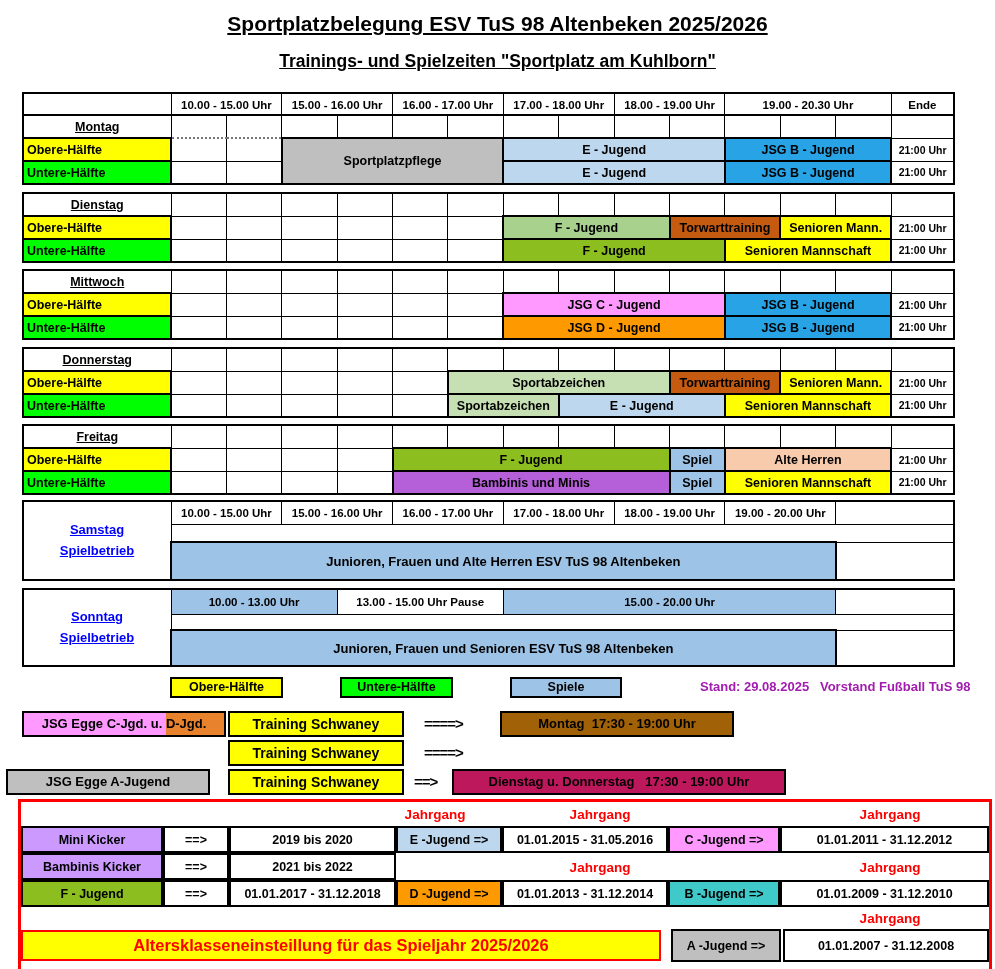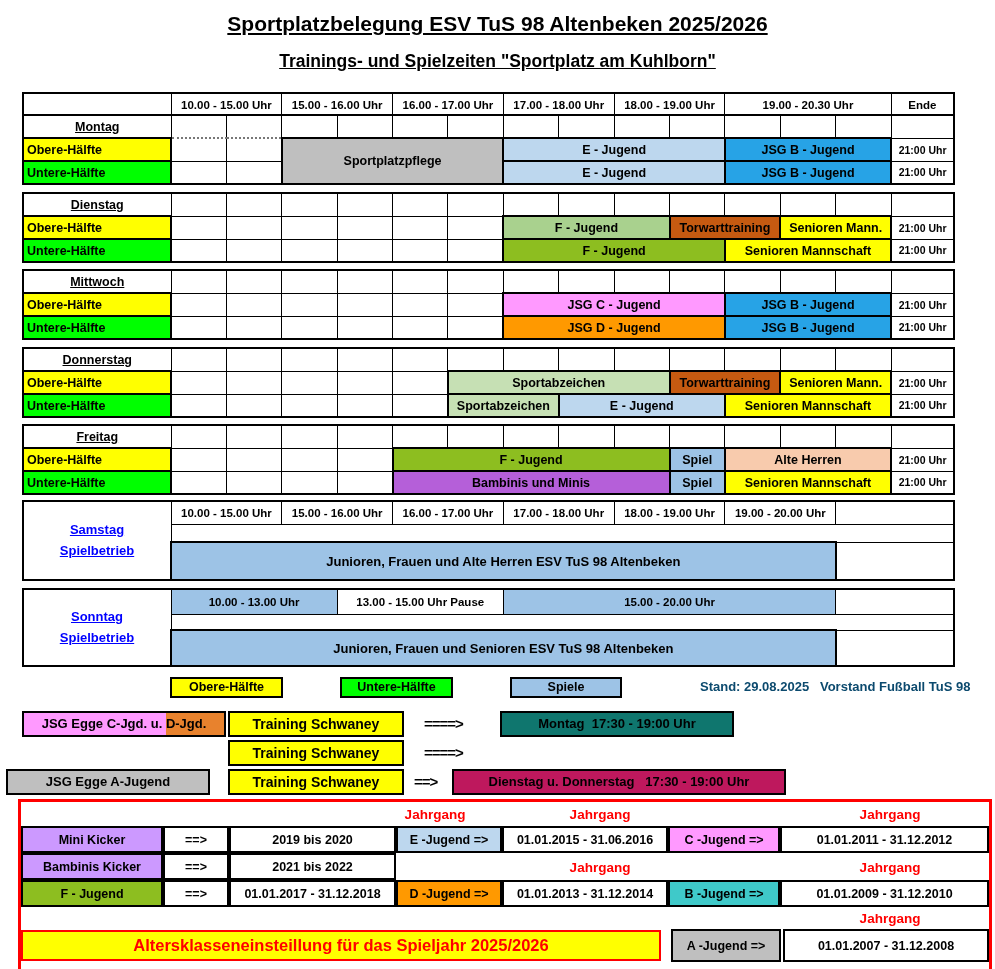--- a/index.html
+++ b/index.html
@@ -18,21 +18,21 @@
   table.sched td.dayname{text-decoration:underline;background:#fff;}
   table.sched td.ende{font-size:10.5px;}
   table.sched td.thead{font-size:11.5px;}
   table.sched td.dotted{border-top:2px dotted #777;}
   table.sched td.wlabel{color:#0000FF;text-decoration:underline;font-size:13px;background:#fff;}
   table.sched td.wlabel div{line-height:1.55;}
   table.sched td.bar{font-size:13px;border-width:2px;}
   .legend{position:absolute;left:0;top:677px;width:995px;height:24px;}
   .legend-box{position:absolute;top:0;height:17px;line-height:17px;border:2px solid #000;
               text-align:center;font-size:12.5px;}
-  .stand{position:absolute;left:700px;top:2px;color:#0c4a6e;font-size:13px;white-space:pre;}
+  .stand{position:absolute;left:700px;top:2px;color:#a21caf;font-size:13px;white-space:pre;}
   .jsg{position:absolute;left:0;top:711px;width:995px;height:90px;}
   .jsg-cell{position:absolute;height:22px;line-height:22px;border:2px solid #000;
             text-align:center;font-size:13px;white-space:pre;overflow:hidden;}
   .jsg-arrow{position:absolute;height:26px;line-height:26px;font-size:15px;
              letter-spacing:-1px;font-weight:bold;}
   .bottom{position:absolute;left:18px;top:799px;width:974px;height:202px;
           border:3px solid #FF0000;box-sizing:border-box;background:#fff;}
   .brow{position:absolute;left:0;width:968px;}
   .bcell{position:absolute;top:0;height:100%;border:2px solid #000;box-sizing:border-box;
          display:flex;align-items:center;justify-content:center;font-size:12.5px;
@@ -469,41 +469,41 @@
     <div class="legend-box" style="left: 170px; width: 109px; background: rgb(255, 255, 0);">Obere-Hälfte</div>
     <div class="legend-box" style="left: 340px; width: 109px; background: rgb(0, 255, 0);">Untere-Hälfte</div>
     <div class="legend-box" style="left: 510px; width: 108px; background: rgb(157, 195, 230);">Spiele</div>
     <div class="stand">Stand: 29.08.2025   Vorstand Fußball TuS 98</div>
   </div>
 
   <div class="jsg" id="jsg-root">
       <div class="jsg-cell" style="left: 22px; top: 0px; width: 200px; background: linear-gradient(90deg, rgb(255, 153, 255) 0px, rgb(255, 153, 255) 71%, rgb(232, 130, 45) 71%);">JSG Egge C-Jgd. u. D-Jgd.</div>
       <div class="jsg-cell" style="left: 228px; top: 0px; width: 172px; font-size: 14px; background: rgb(255, 255, 0);">Training Schwaney</div>
       <div class="jsg-arrow" style="left: 424px; top: 0px;">====&gt;</div>
-      <div class="jsg-cell" style="left: 500px; top: 0px; width: 230px; background: #0f766e;">Montag  17:30 - 19:00 Uhr</div>
+      <div class="jsg-cell" style="left: 500px; top: 0px; width: 230px; background: #a16207;">Montag  17:30 - 19:00 Uhr</div>
       <div class="jsg-cell" style="left: 228px; top: 29px; width: 172px; font-size: 14px; background: rgb(255, 255, 0);">Training Schwaney</div>
       <div class="jsg-arrow" style="left: 424px; top: 29px;">====&gt;</div>
       <div class="jsg-cell" style="left: 6px; top: 58px; width: 200px; background: rgb(191, 191, 191);">JSG Egge A-Jugend</div>
       <div class="jsg-cell" style="left: 228px; top: 58px; width: 172px; font-size: 14px; background: rgb(255, 255, 0);">Training Schwaney</div>
       <div class="jsg-arrow" style="left: 414px; top: 58px;">==&gt;</div>
       <div class="jsg-cell" style="left: 452px; top: 58px; width: 330px; background: #be185d;">Dienstag u. Donnerstag   17:30 - 19:00 Uhr</div>
     </div>
 
   <div class="bottom" id="bottom-root">
       <div class="brow" style="top: 0px; height: 24px;">
         <span class="jahr" style="left: 414px;">Jahrgang</span>
         <span class="jahr" style="left: 579px;">Jahrgang</span>
         <span class="jahr" style="left: 869px;">Jahrgang</span>
       </div>
       <div class="brow" style="top: 24px; height: 27px;">
         <div class="bcell" style="left: 0px; width: 142px; background: rgb(204, 153, 255);">Mini Kicker</div>
         <div class="bcell" style="left: 142px; width: 66px;">==&gt;</div>
         <div class="bcell" style="left: 208px; width: 167px;">2019 bis 2020</div>
         <div class="bcell" style="left: 375px; width: 106px; background: rgb(189, 215, 238);">E -Jugend =&gt;</div>
-        <div class="bcell" style="left: 481px; width: 166px;">01.01.2015 - 31.06.2016</div>
+        <div class="bcell" style="left: 481px; width: 166px;">01.01.2015 - 31.05.2016</div>
         <div class="bcell" style="left: 647px; width: 112px; background: rgb(255, 153, 255);">C -Jugend =&gt;</div>
         <div class="bcell" style="left: 759px; width: 209px; text-align: center;">01.01.2011 - 31.12.2012</div>
       </div>
       <div class="brow" style="top: 51px; height: 27px;">
         <div class="bcell" style="left: 0px; width: 142px; background: rgb(204, 153, 255);">Bambinis Kicker</div>
         <div class="bcell" style="left: 142px; width: 66px;">==&gt;</div>
         <div class="bcell" style="left: 208px; width: 167px;">2021 bis 2022</div>
         <span class="jahr" style="left: 579px;">Jahrgang</span>
         <span class="jahr" style="left: 869px;">Jahrgang</span>
       </div>

